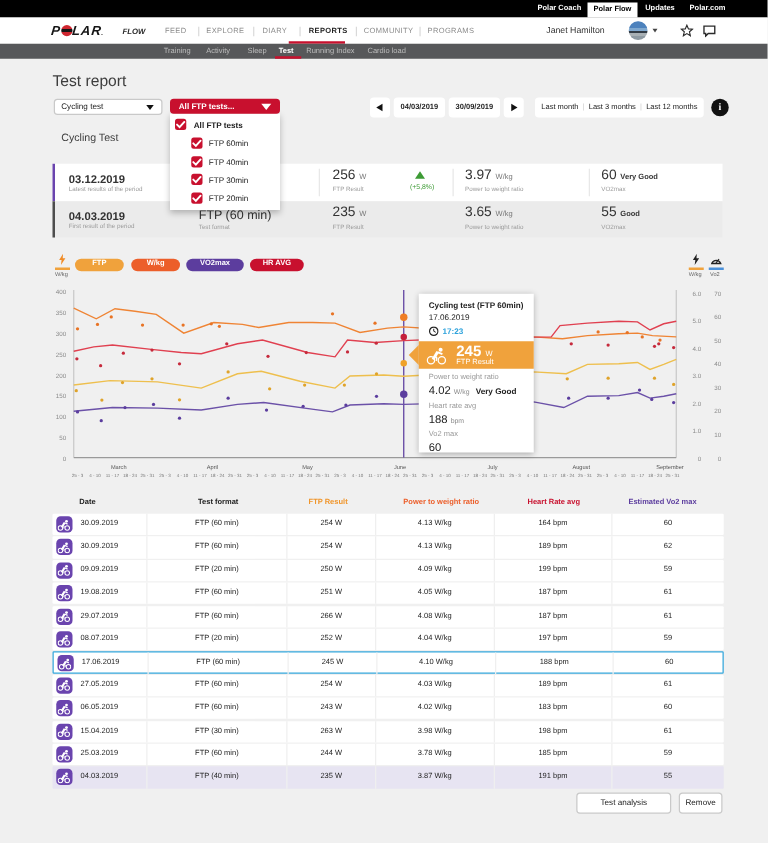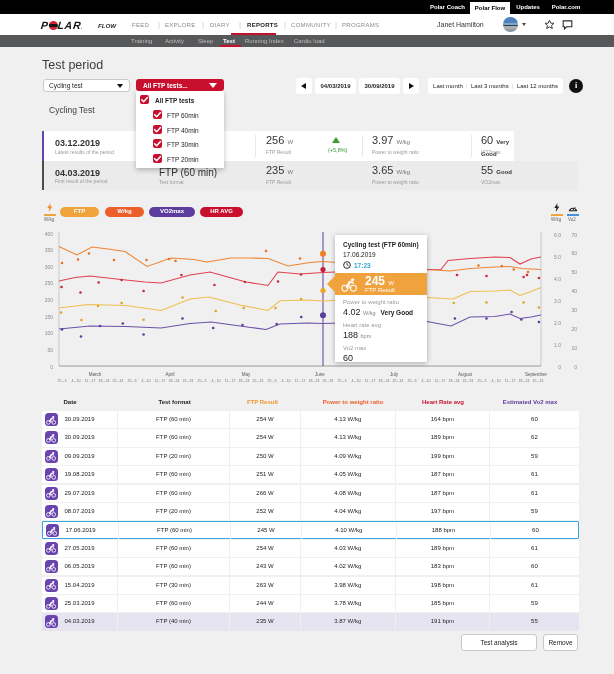--- a/index.html
+++ b/index.html
@@ -46,39 +46,39 @@
 <div class="abs" style="left:0;top:35px;width:614px;height:12px;background:#57585a">
   <div class="abs" style="left:131px;top:3px;font-size:6px;color:#bdbdbd">Training</div>
   <div class="abs" style="left:165px;top:3px;font-size:6px;color:#bdbdbd">Activity</div>
   <div class="abs" style="left:198px;top:3px;font-size:6px;color:#bdbdbd">Sleep</div>
   <div class="abs" style="left:223px;top:3px;font-size:6px;color:#fff;font-weight:bold">Test</div>
   <div class="abs" style="left:220px;top:10px;width:21px;height:2px;background:#c8102e"></div>
   <div class="abs" style="left:245px;top:3px;font-size:6px;color:#bdbdbd">Running Index</div>
   <div class="abs" style="left:294px;top:3px;font-size:6px;color:#bdbdbd">Cardio load</div>
 </div>
 
-<div class="abs" style="left:42px;top:58px;font-size:12.5px;color:#3d3d3d">Test period</div>
+<div class="abs" style="left:42px;top:58px;font-size:12.5px;color:#3d3d3d">Test report</div>
 <div class="abs" style="left:43px;top:79px;width:87px;height:13px;background:#fff;border:1px solid #c9c9c9;border-radius:3px;font-size:6.5px;color:#222;line-height:11px;padding-left:5px">Cycling test
   <div class="abs" style="right:6px;top:4px;width:0;height:0;border-left:3.5px solid transparent;border-right:3.5px solid transparent;border-top:4.5px solid #111"></div>
 </div>
 
 <div class="abs" style="left:296px;top:78px;width:16px;height:16px;background:#fff;border-radius:3px">
   <div class="abs" style="left:5px;top:4.5px;width:0;height:0;border-top:3.5px solid transparent;border-bottom:3.5px solid transparent;border-right:5px solid #111"></div>
 </div>
 <div class="abs" style="left:315px;top:78px;width:41px;height:16px;background:#fff;border-radius:3px;font-size:6px;font-weight:bold;color:#222;line-height:16px;text-align:center">04/03/2019</div>
 <div class="abs" style="left:359px;top:78px;width:41px;height:16px;background:#fff;border-radius:3px;font-size:6px;font-weight:bold;color:#222;line-height:16px;text-align:center">30/09/2019</div>
 <div class="abs" style="left:403px;top:78px;width:16px;height:16px;background:#fff;border-radius:3px">
   <div class="abs" style="left:6px;top:4.5px;width:0;height:0;border-top:3.5px solid transparent;border-bottom:3.5px solid transparent;border-left:5px solid #111"></div>
 </div>
 <div class="abs" style="left:428px;top:78px;width:135px;height:16px;background:#fff;border-radius:3px;font-size:6px;color:#222;line-height:16px;text-align:center">Last month&nbsp;&nbsp;<span style="color:#ccc">|</span>&nbsp;&nbsp;Last 3 months&nbsp;&nbsp;<span style="color:#ccc">|</span>&nbsp;&nbsp;Last 12 months</div>
 <div class="abs" style="left:569px;top:79px;width:14px;height:14px;background:#111;border-radius:50%;color:#fff;font-size:8px;font-weight:bold;text-align:center;line-height:14px;font-family:'Liberation Serif',serif">i</div>
 
 <div class="abs" style="left:49px;top:104.5px;font-size:8.5px;color:#3d3d3d">Cycling Test</div>
 
-<div class="abs" style="left:42px;top:131px;width:472px;height:29.5px;background:#fff;border-left:2px solid #6a44ae">
+<div class="abs" style="left:42px;top:131px;width:536px;height:29.5px;background:#fff;border-left:2px solid #6a44ae">
   <div class="abs" style="left:11px;top:7px;font-size:9px;font-weight:bold;color:#333">03.12.2019</div>
   <div class="abs" style="left:11px;top:17.5px;font-size:5px;color:#9b9b9b">Latest results of the period</div>
   <div class="abs" style="left:211px;top:4px;width:1px;height:22px;background:#e8e8e8"></div>
   <div class="abs" style="left:222px;top:3px;font-size:11px;color:#333">256 <span style="font-size:6px;color:#777">W</span></div>
   <div class="abs" style="left:222px;top:18px;font-size:5px;color:#9b9b9b">FTP Result</div>
   <div class="abs" style="left:288px;top:6px;width:0;height:0;border-left:4.5px solid transparent;border-right:4.5px solid transparent;border-bottom:6px solid #3d9b35"></div>
   <div class="abs" style="left:284px;top:16px;font-size:5.5px;color:#3d9b35">(+5,8%)</div>
   <div class="abs" style="left:318px;top:4px;width:1px;height:22px;background:#e8e8e8"></div>
   <div class="abs" style="left:328px;top:3px;font-size:11px;color:#333">3.97 <span style="font-size:6px;color:#777">W/kg</span></div>
   <div class="abs" style="left:328px;top:18px;font-size:5px;color:#9b9b9b">Power to weight ratio</div>

